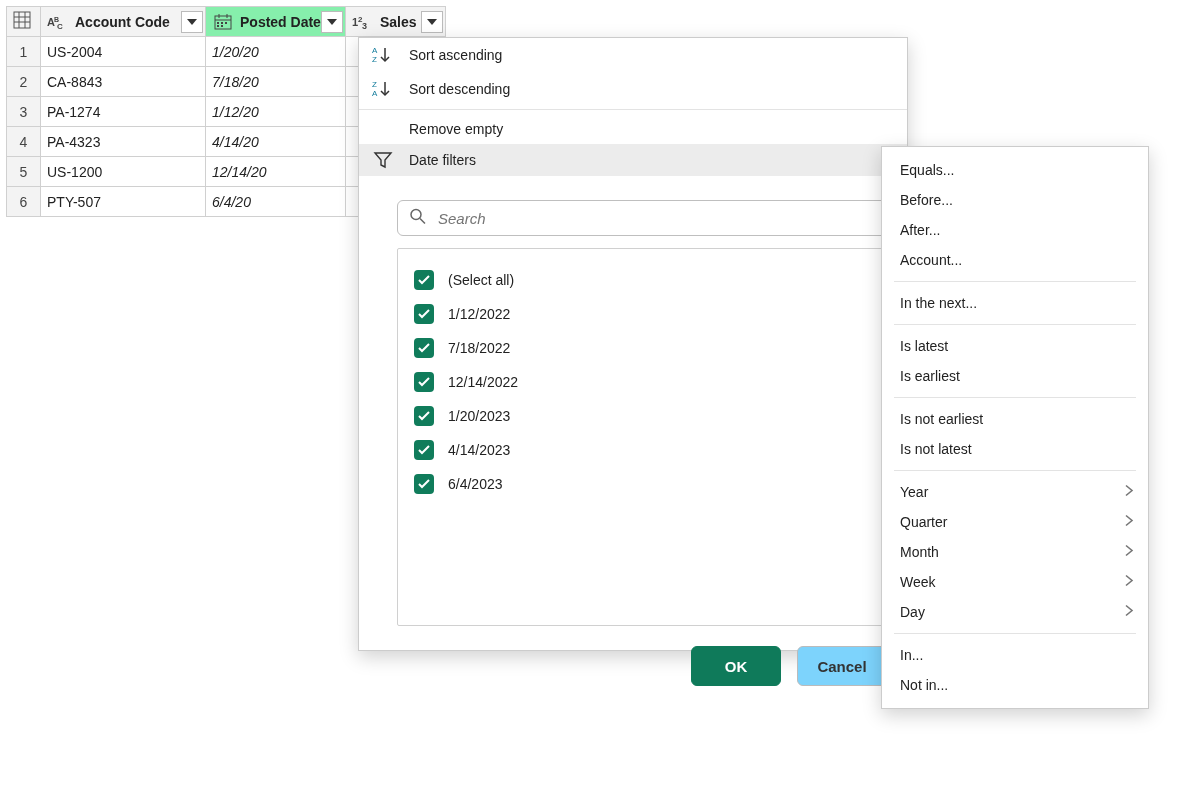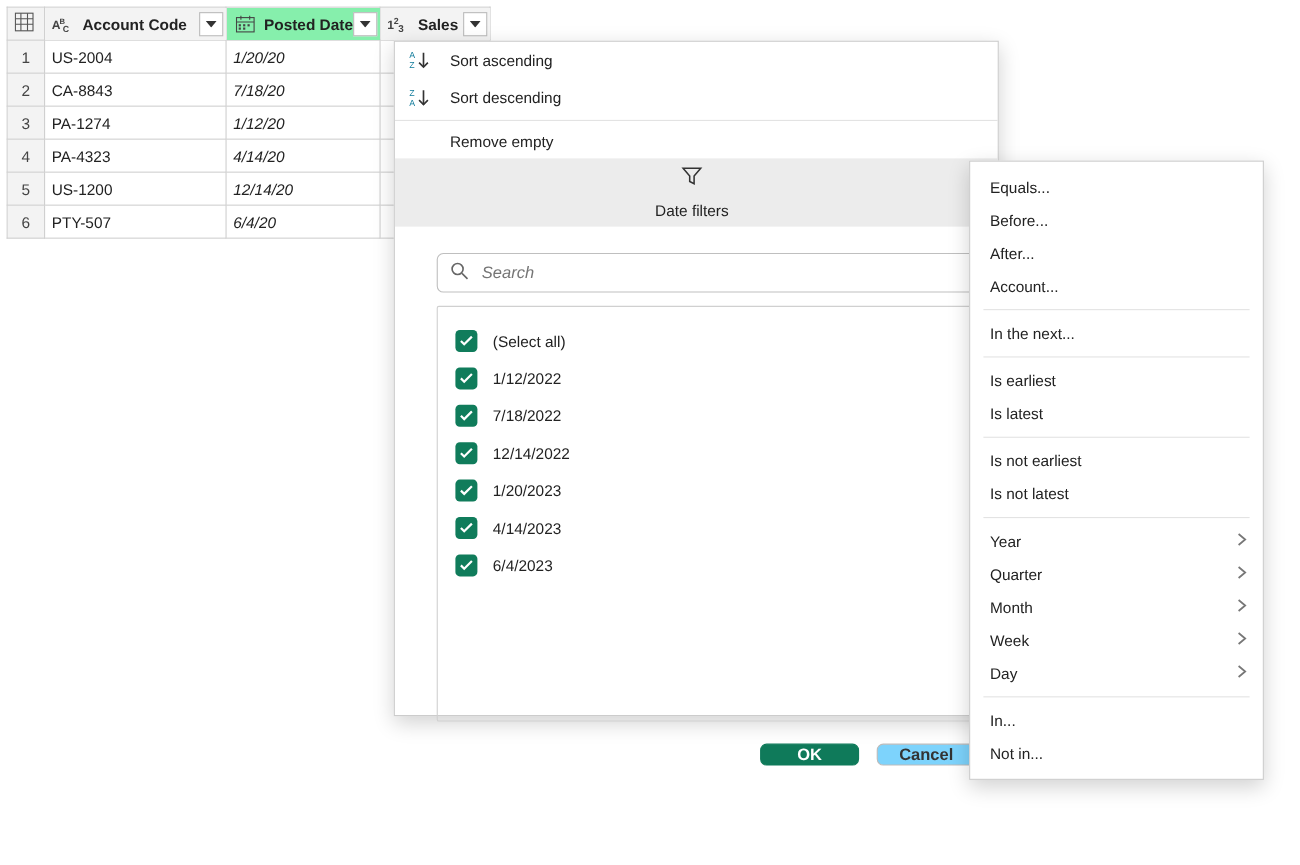--- a/index.html
+++ b/index.html
@@ -84,21 +84,21 @@
   }
   .menu-item {
     display: flex;
     align-items: center;
     gap: 14px;
     padding: 7px 20px 7px 12px;
     cursor: pointer;
     position: relative;
   }
   .menu-item .micon { width: 24px; display: inline-flex; justify-content: center; }
-  .menu-item.highlight { background: #ececec; flex-direction: column; }
+  .menu-item.highlight { background: #ececec; }
   .menu-item.divider-after { border-bottom: 1px solid #e3e3e3; margin-bottom: 4px; padding-bottom: 10px; }
   .chevron {
     position: absolute;
     right: 14px; top: 50%;
     transform: translateY(-50%);
   }
 
   .search-box {
     margin: 24px 20px 12px 38px;
     position: relative;
@@ -137,21 +137,21 @@
     background: #107c5b;
     display: inline-flex; align-items: center; justify-content: center;
     flex: 0 0 auto;
   }
 
   .btn-row {
     display: flex; gap: 16px; justify-content: flex-end;
     padding: 20px 20px 0 0;
   }
   .btn {
-    min-width: 90px; height: 20px;
+    min-width: 90px; height: 40px;
     border-radius: 6px;
     font-size: 15px; font-weight: 600;
     cursor: pointer;
     display: inline-flex; align-items: center; justify-content: center;
   }
   .btn-primary { background: #0f7a5a; color: #fff; border: 1px solid #0f7a5a; }
   .btn-secondary { background: #7dd3fc; color: #333; border: 1px solid #bbb; }
 
   
   .submenu {
@@ -407,22 +407,22 @@
 </div>
 
 <div class="submenu">
   <div class="sub-item">Equals...</div>
   <div class="sub-item">Before...</div>
   <div class="sub-item">After...</div>
   <div class="sub-item">Account...</div>
   <div class="sub-divider"></div>
   <div class="sub-item">In the next...</div>
   <div class="sub-divider"></div>
+  <div class="sub-item">Is latest</div>
   <div class="sub-item">Is earliest</div>
-  <div class="sub-item">Is latest</div>
   <div class="sub-divider"></div>
   <div class="sub-item">Is not earliest</div>
   <div class="sub-item">Is not latest</div>
   <div class="sub-divider"></div>
   <div class="sub-item">
     <span>Year</span>
     <span class="chev"><svg width="10" height="14" viewBox="0 0 10 14">
           <polyline points="2,2 8,7 2,12" fill="none" stroke="#777" stroke-width="1.6"></polyline>
         </svg></span>
   </div>

